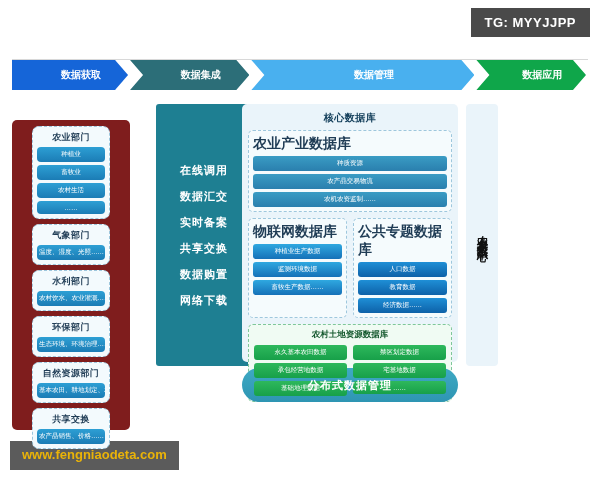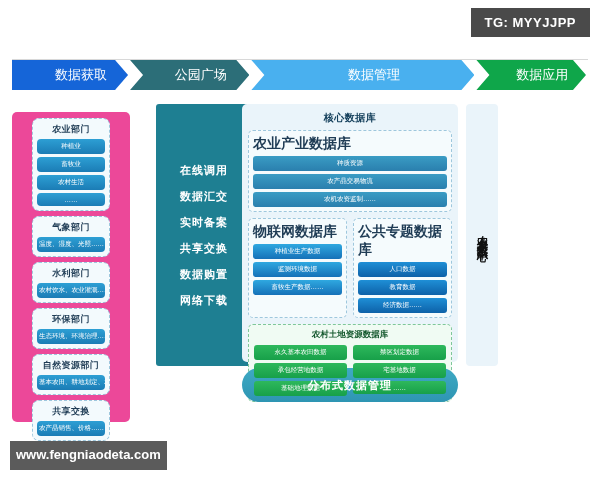--- a/index.html
+++ b/index.html
@@ -12,52 +12,52 @@
   }
   
   .tg-badge{
     position:absolute;top:8px;right:10px;
     background:#4a4a4a;color:#ffffff;
     font-size:13px;font-weight:bold;letter-spacing:.5px;
     padding:7px 14px;
   }
   .site-badge{
     position:absolute;left:10px;bottom:10px;
-    background:#5b5b5b;color:#ffffff;
+    background:#5b5b5b;color:#eab308;
     font-size:13px;font-weight:bold;
-    padding:7px 6px;line-height:1.15;
+    padding:7px 12px;line-height:1.15;
     max-width:150px;
   }
   
   .ribbon{
     position:absolute;left:12px;top:60px;width:576px;height:30px;
     display:flex;align-items:stretch;
   }
   .arrow{
     position:relative;height:30px;color:#fff;
-    font-size:13px;font-weight:normal;
+    font-size:10px;font-weight:bold;
     display:flex;align-items:center;justify-content:center;
     clip-path:polygon(0 0, calc(100% - 13px) 0, 100% 50%, calc(100% - 13px) 100%, 0 100%, 13px 50%);
     margin-right:2px;
     padding-left:22px;
   }
   .arrow:first-child{clip-path:polygon(0 0, calc(100% - 13px) 0, 100% 50%, calc(100% - 13px) 100%, 0 100%);}
   .a1{background:#1565d8;width:116px;}
   .a2{background:#2c6e78;width:120px;}
   .a3{background:#49b0ef;width:248px;}
   .a4{background:#0fa64a;width:108px;}
   .ribbon-line{
     position:absolute;left:12px;top:59px;width:576px;height:1px;background:#d8d8d8;
   }
   
   .board{position:absolute;left:12px;top:104px;width:576px;height:310px;}
   
   .col-src{
-    position:absolute;left:0;top:8px;width:118px;height:310px;
-    background:#ec4899;border-radius:5px;
+    position:absolute;left:0;top:16px;width:118px;height:310px;
+    background:#7f1d1d;border-radius:5px;
     padding:6px 20px;box-sizing:border-box;
   }
   .dept{
     border:1px dashed #9ec7dd;border-radius:7px;
     background:#f3fafd;
     margin-bottom:5px;padding:3px 4px 4px 4px;
   }
   .dept-title{
     text-align:center;font-size:9px;font-weight:bold;color:#1f3c55;
     margin:1px 0 3px 0;letter-spacing:.4px;
@@ -155,21 +155,21 @@
 </style>
 </head>
 <body>
 
 <div class="tg-badge">TG: MYYJJPP</div>
 <div class="site-badge">www.fengniaodeta.com</div>
 
 <div class="ribbon-line"></div>
 <div class="ribbon">
   <div class="arrow a1">数据获取</div>
-  <div class="arrow a2">公园广场</div>
+  <div class="arrow a2">数据集成</div>
   <div class="arrow a3">数据管理</div>
   <div class="arrow a4">数据应用</div>
 </div>
 
 <div class="board">
 
   <div class="col-src">
 
     <div class="dept">
       <div class="dept-title">农业部门</div>

